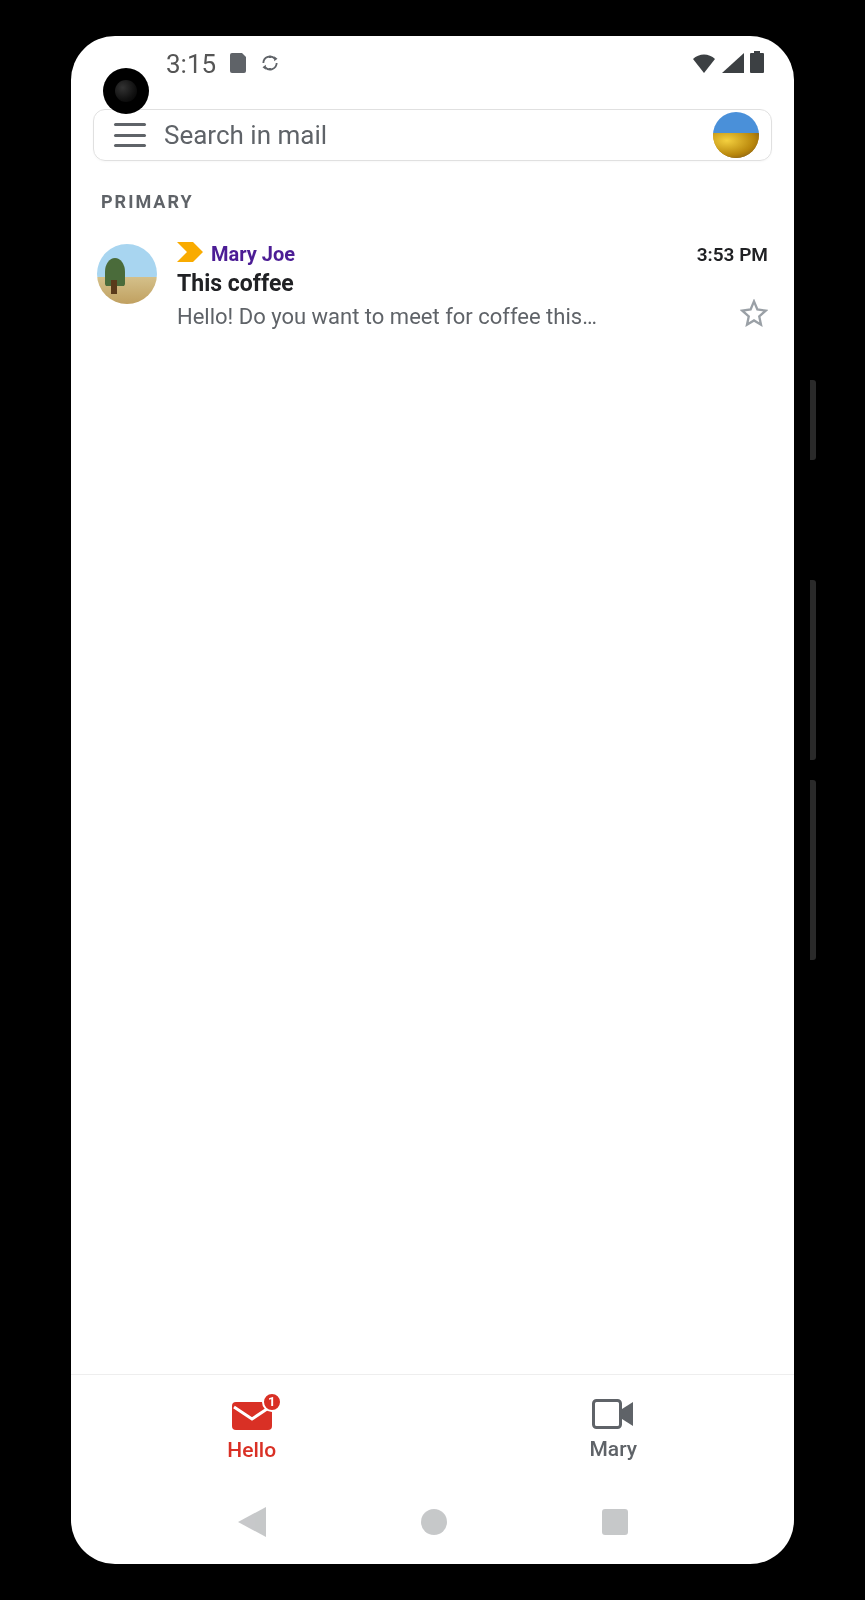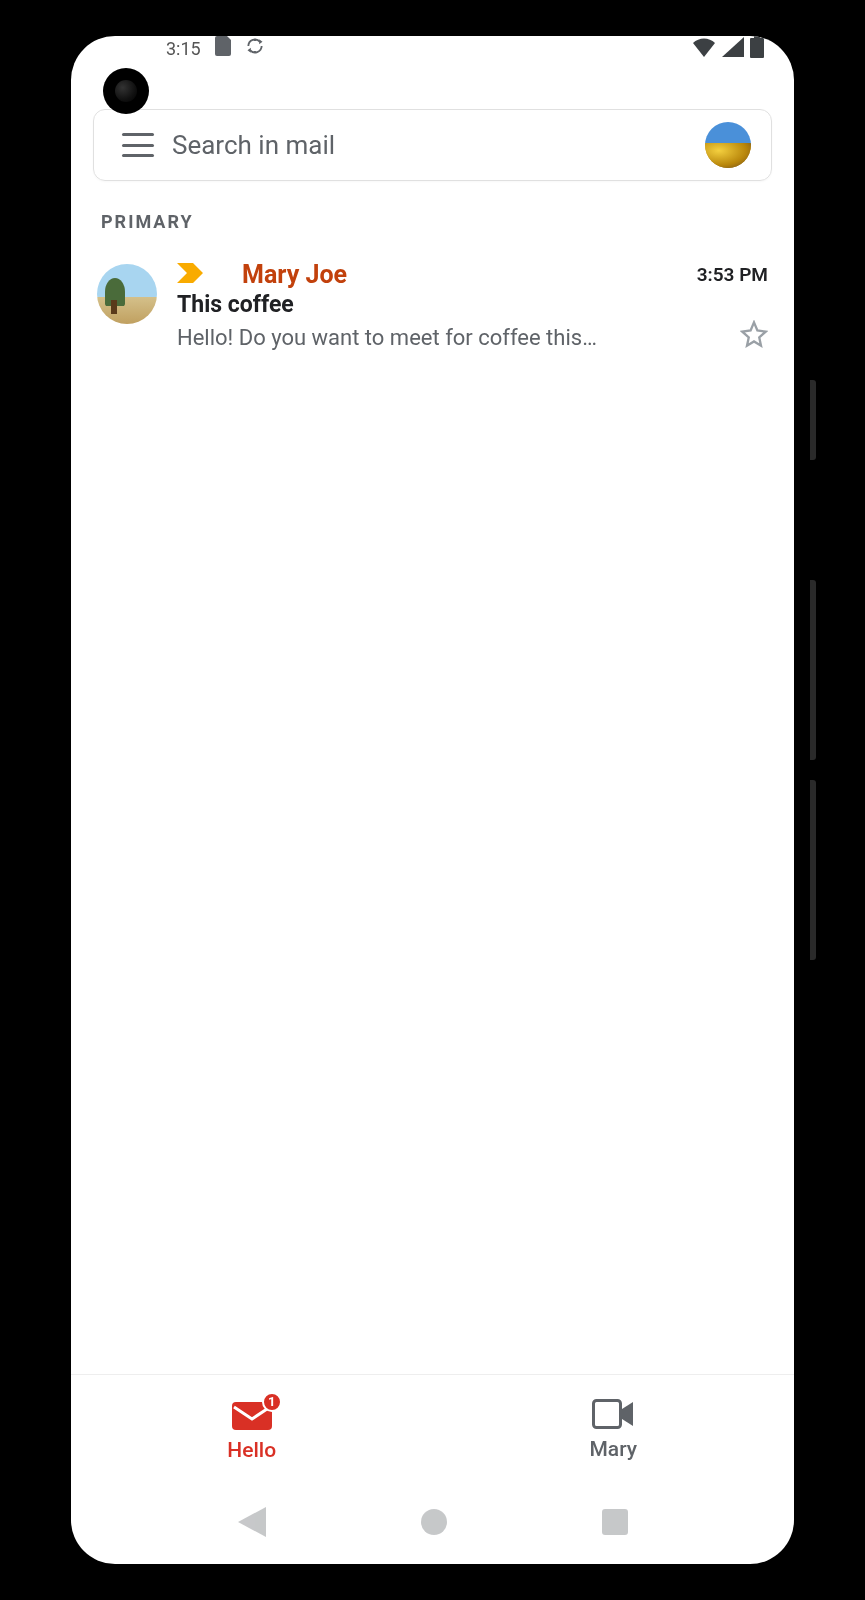--- a/index.html
+++ b/index.html
@@ -49,38 +49,38 @@
     top: 12px; left: 12px;
     width: 22px; height: 22px;
     background: radial-gradient(circle at 35% 35%, #333 0%, #111 60%, #000 100%);
     border-radius: 50%;
   }
   
   
   .status-bar {
     height: 55px;
     display: flex;
-    align-items: flex-start;
+    align-items: center;
     justify-content: space-between;
     padding: 0 30px 0 95px;
-    font-size: 18px;
+    font-size: 26px;
     color: #555;
   }
   .status-left { display: flex; align-items: center; gap: 14px; }
   .status-right { display: flex; align-items: center; gap: 6px; }
   
   
   .search-bar {
     margin: 18px 22px 0 22px;
-    height: 72px;
+    height: 52px;
     border: 1px solid #e0e0e0;
     border-radius: 12px;
     display: flex;
     align-items: center;
-    padding: 0 20px;
+    padding: 0 12px;
     box-shadow: 0 1px 2px rgba(0,0,0,0.03);
   }
   .hamburger { width: 32px; height: 24px; display: flex; flex-direction: column; justify-content: space-between; margin: 0 18px 0 8px; }
   .hamburger span { height: 3px; background: #5f6368; border-radius: 2px; }
   .search-placeholder { flex: 1; font-size: 26px; color: #5f6368; }
   .avatar {
     width: 46px; height: 46px; border-radius: 50%;
     background: linear-gradient(to bottom, #4a90d9 0%, #4a90d9 50%, #e6a817 50%, #8b6914 100%);
     position: relative; overflow: hidden;
   }
@@ -106,21 +106,21 @@
     background: linear-gradient(to bottom, #a8d5f0 0%, #a8d5f0 55%, #d4c08a 55%, #c0a060 100%);
     position: relative; overflow: hidden; flex-shrink: 0; margin-top: 4px;
   }
   .sender-avatar::before { content:""; position:absolute; left:8px; top:14px; width:20px; height:28px; background:#4a6b3a; border-radius:50% 50% 10% 10%; }
   .sender-avatar::after { content:""; position:absolute; left:14px; top:36px; width:6px; height:14px; background:#5a3a1a; }
   
   .email-content { flex: 1; min-width: 0; }
   .email-top { display: flex; align-items: center; justify-content: space-between; }
   .sender-line { display: flex; align-items: center; gap: 8px; }
   .importance { color: #f9ab00; font-size: 24px; }
-  .sender-name { font-size: 25px; font-weight: 700; color: #c2410c; margin-left: 31px; }
+  .sender-name { font-size: 20px; font-weight: 700; color: #4c1d95; }
   .email-time { font-size: 19px; color: #202124; font-weight: 600; }
   .email-subject { font-size: 23px; font-weight: 700; color: #202124; margin-top: 2px; }
   .email-preview-row { display: flex; align-items: center; justify-content: flex-end; margin-top: 2px; }
   .email-preview { font-size: 22px; color: #5f6368; white-space: nowrap; overflow: hidden; text-overflow: ellipsis; flex:1; }
   .star { color: #9aa0a6; font-size: 28px; margin-left: 10px; }
   
   
   .compose-fab {
     position: absolute;
     right: 34px; bottom: 230px;

